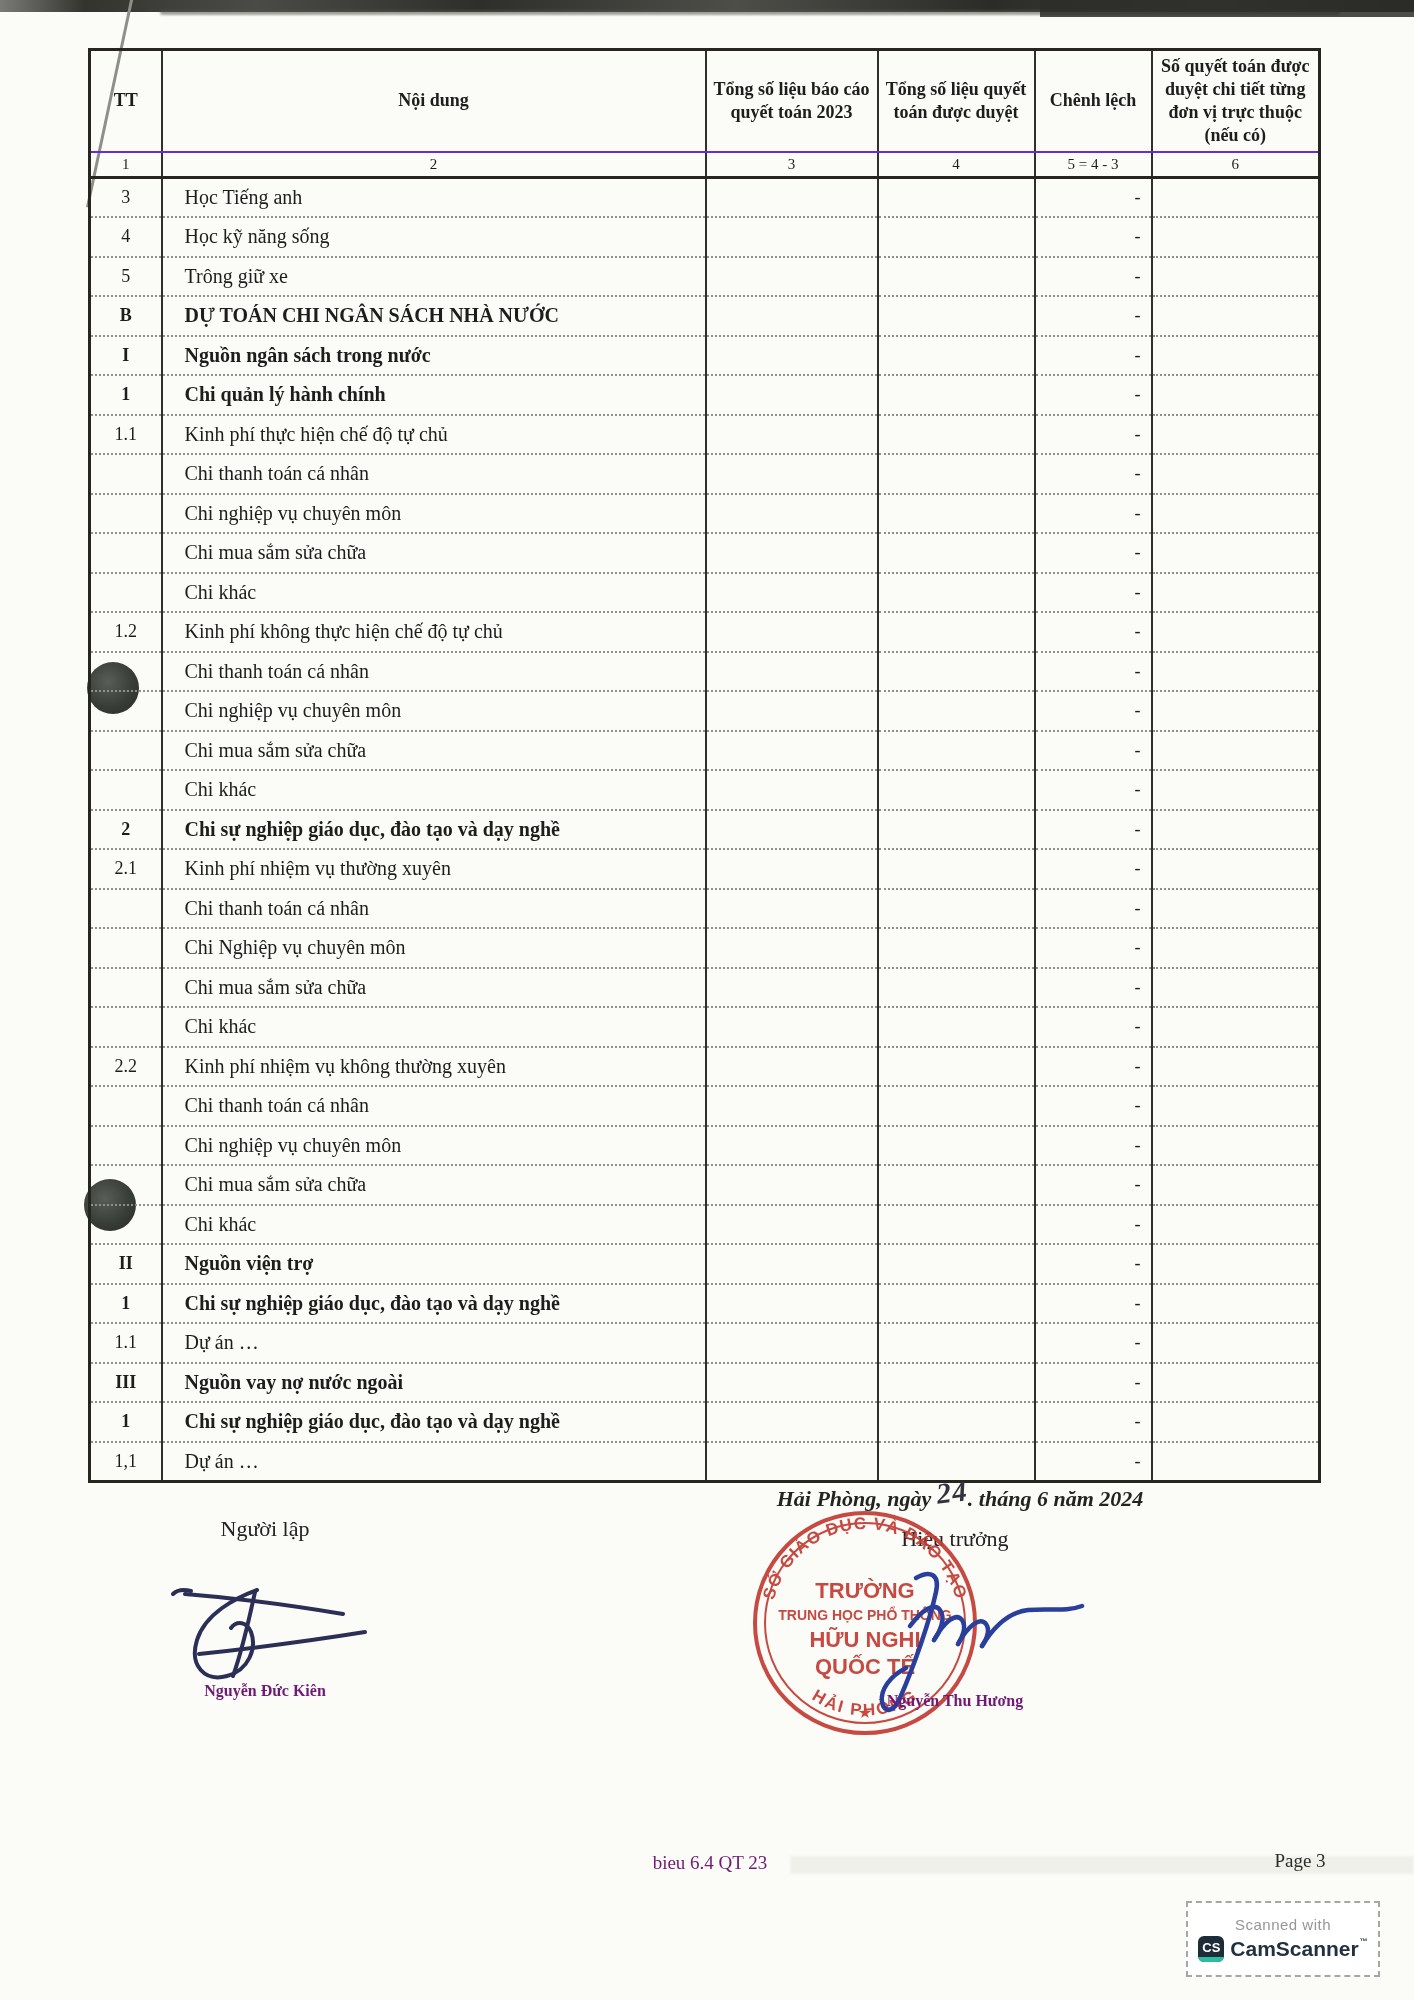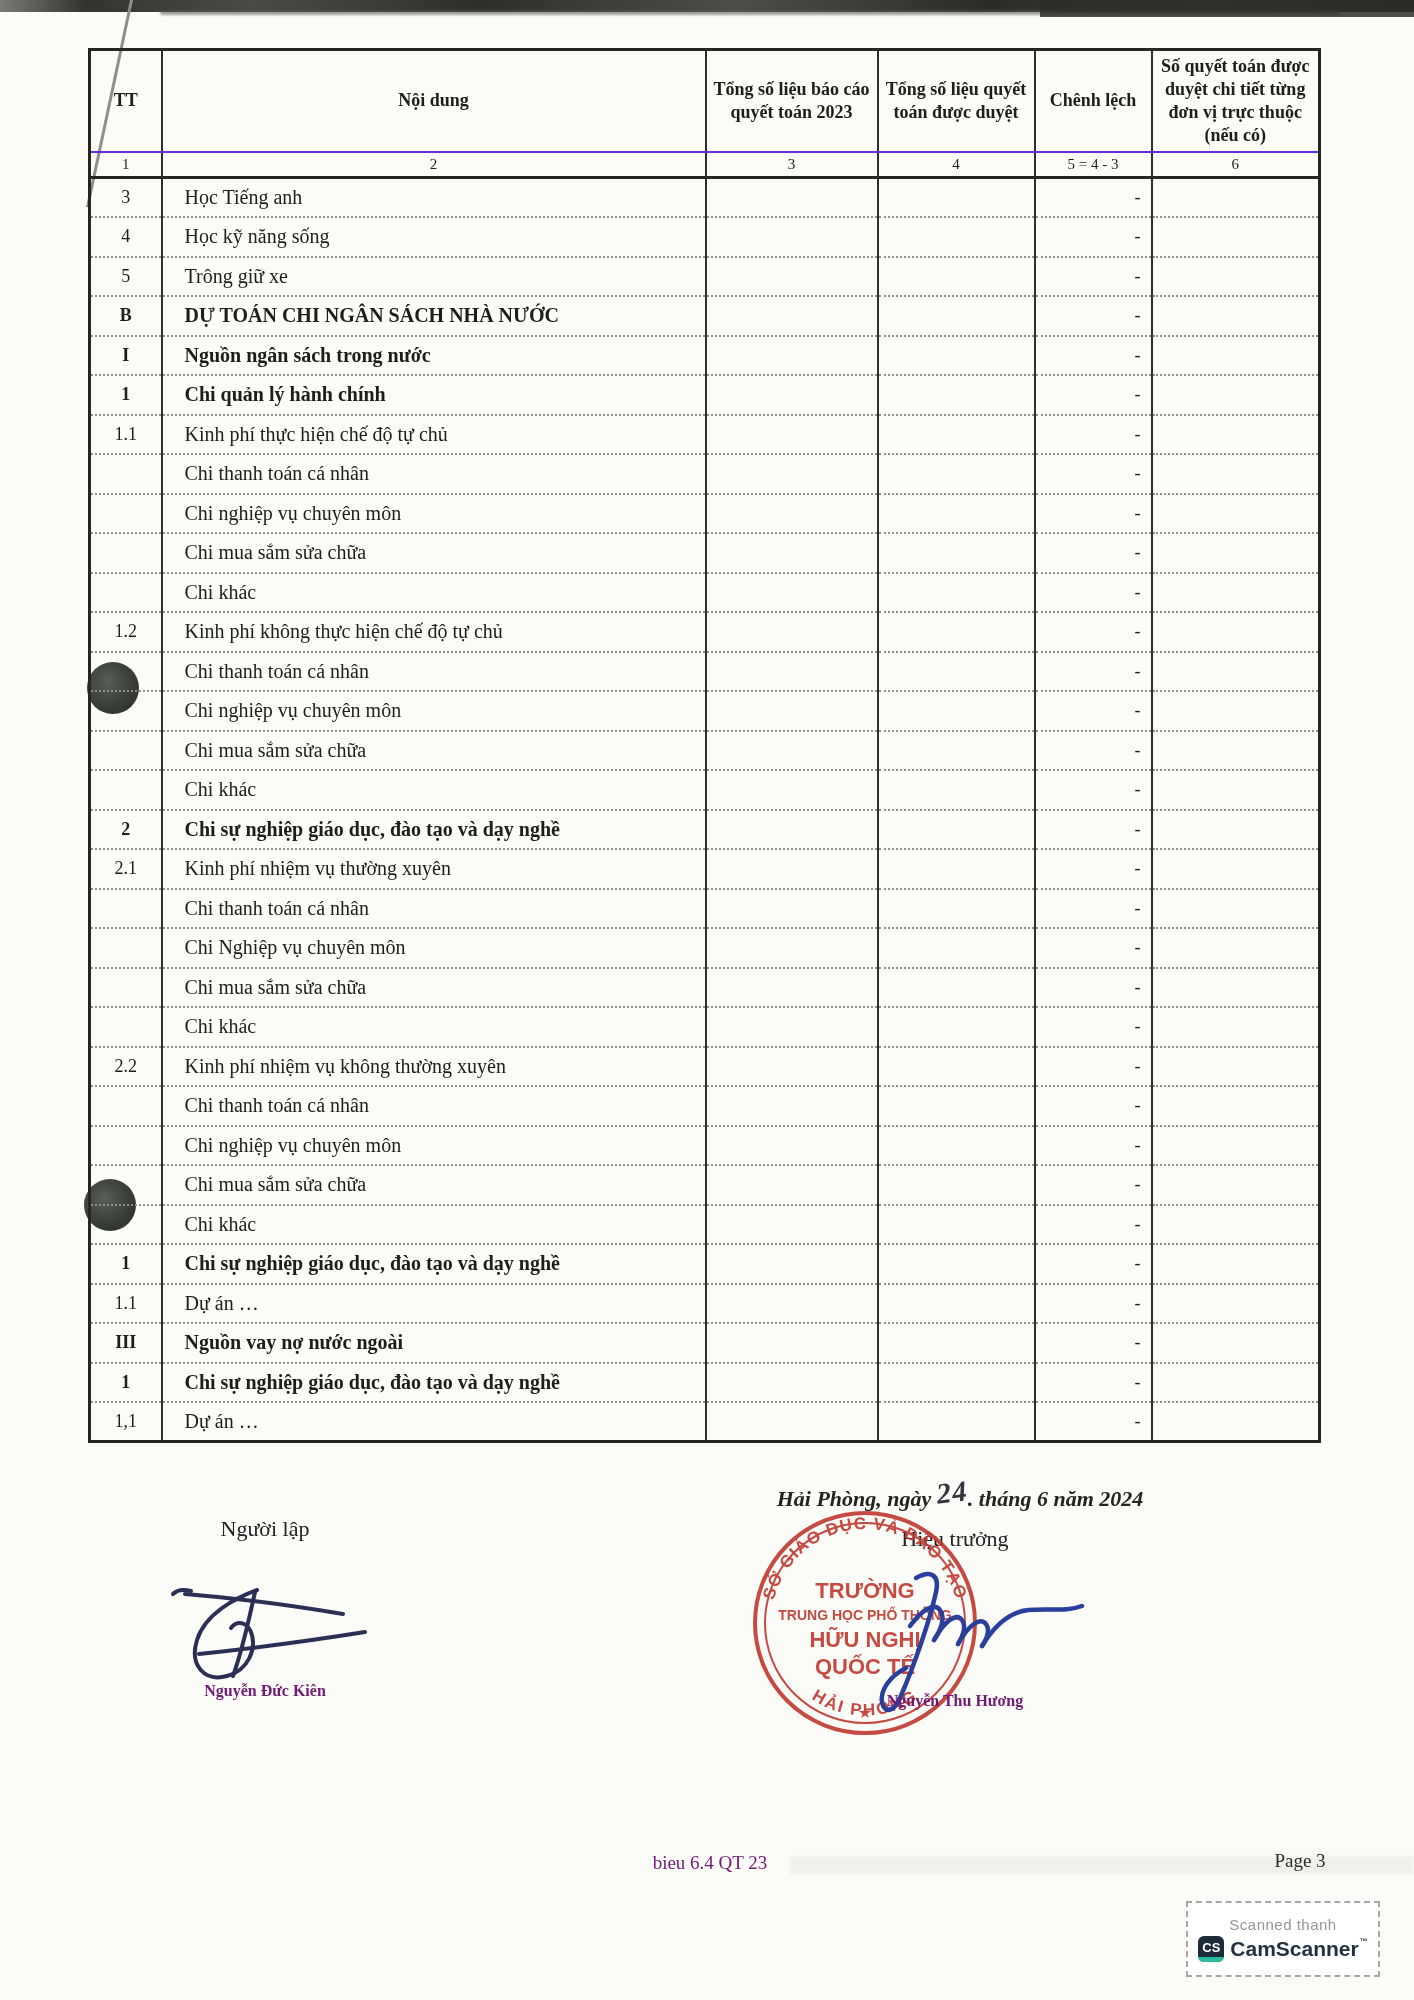--- a/index.html
+++ b/index.html
@@ -352,20 +352,28 @@
       <td class="no"></td>
       <td class="label">Chi mua sắm sửa chữa</td>
       <td class="c3"></td>
       <td class="c4"></td>
       <td class="diff">-</td>
       <td class="c6"></td>
     </tr>
       <tr class="datarow">
       <td class="no"></td>
       <td class="label">Chi khác</td>
+      <td class="c3"></td>
+      <td class="c4"></td>
+      <td class="diff">-</td>
+      <td class="c6"></td>
+    </tr>
+      <tr class="datarow bold">
+      <td class="no">II</td>
+      <td class="label">Nguồn viện trợ</td>
       <td class="c3"></td>
       <td class="c4"></td>
       <td class="diff">-</td>
       <td class="c6"></td>
     </tr>
       <tr class="datarow bold">
       <td class="no">1</td>
       <td class="label">Chi sự nghiệp giáo dục, đào tạo và dạy nghề</td>
       <td class="c3"></td>
       <td class="c4"></td>
@@ -465,20 +473,20 @@
   <span class="sign-name">Nguyễn Đức Kiên</span>
 </div>
 <div class="name-right">
   <span class="sign-name">Nguyễn Thu Hương</span>
 </div>
 
 <div class="doc-code">bieu 6.4  QT 23</div>
 <div class="page-num">Page 3</div>
 
 <div class="cs-badge">
-  <div class="cs-scanned">Scanned thanh</div>
+  <div class="cs-scanned">Scanned with</div>
   <div class="cs-row">
     <div class="cs-logo">
       <span>CS</span>
     </div>
     <div class="cs-name"><span>CamScanner</span><span class="cs-tm">™</span></div>
   </div>
 </div>
 
 </body></html>

